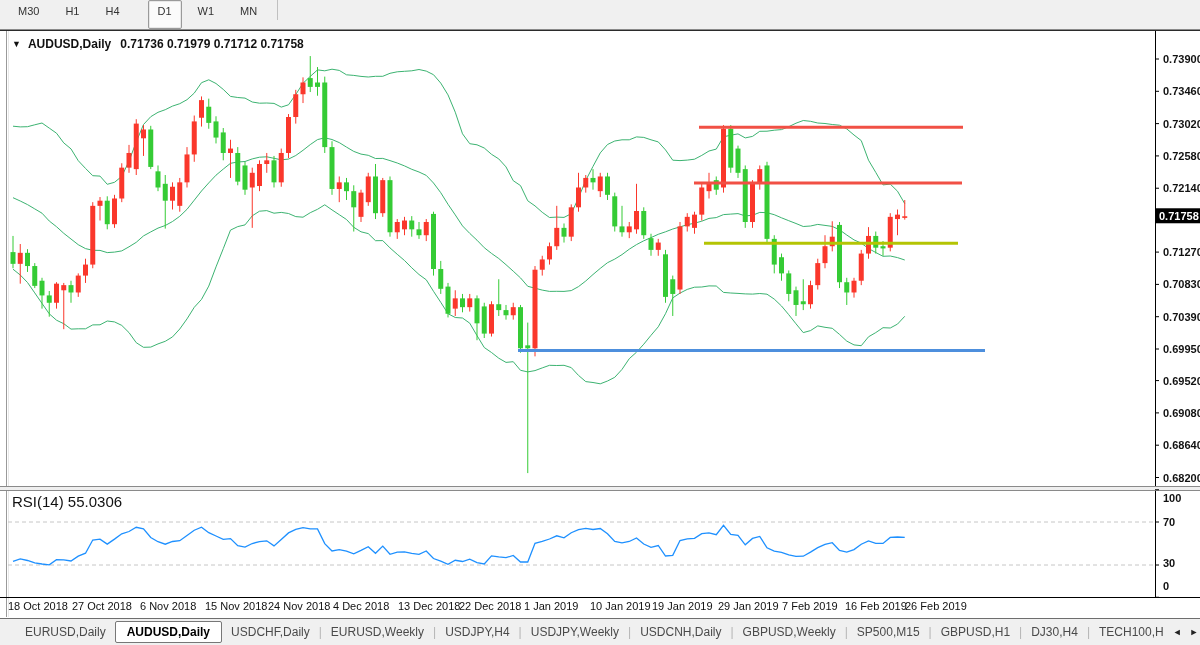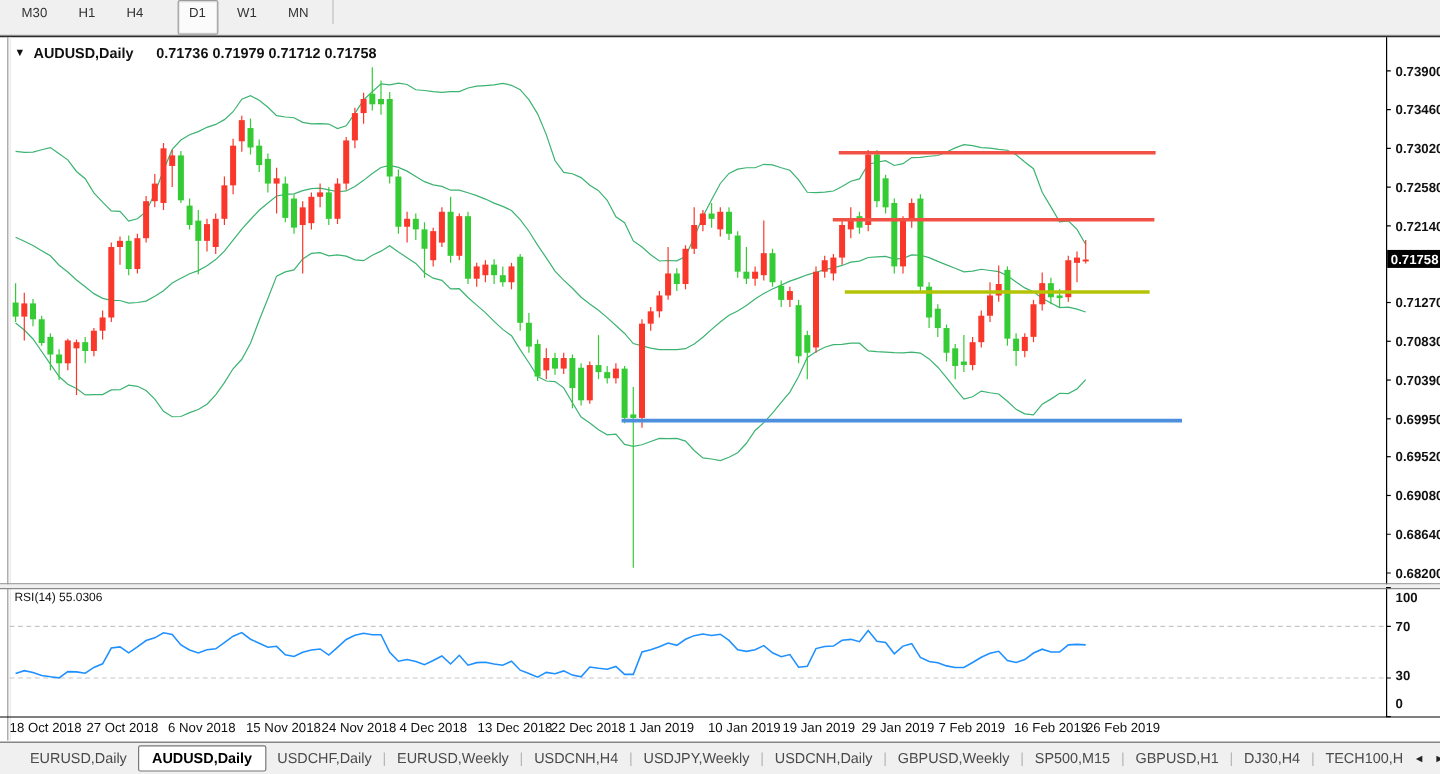--- a/index.html
+++ b/index.html
@@ -11,23 +11,23 @@
            border-bottom:1px solid #8a8a8a;display:flex;padding-left:8px;}
   .tf-btn{font-size:11px;color:#333;padding:4px 9px;margin-right:6px;border:1px solid transparent;
           border-radius:2px;cursor:default;line-height:12px;}
   .tf-btn.active{background:#fbfbfb;border:1px solid #9a9a9a;box-shadow:inset 0 0 0 1px #e8e8e8;margin-left:12px;}
   .tf-sep{width:1px;height:20px;background:#c0c0c0;margin:0 4px;}
   
   #chart-wrap{position:absolute;left:0;top:30px;width:1200px;height:588px;background:#fff;}
   #chart-svg{position:absolute;left:0;top:0;}
   #chart-title{position:absolute;left:12px;top:7px;font-size:12px;font-weight:700;color:#111;
                display:flex;align-items:center;gap:7px;}
-  #chart-title .num{margin-left:12px;}
+  #chart-title .num{margin-left:2px;}
   #dd-icon{font-size:9px;color:#111;}
-  #rsi-label{position:absolute;left:12px;top:463px;font-size:10px;color:#111;}
+  #rsi-label{position:absolute;left:12px;top:463px;font-size:15px;color:#111;}
   
   #tabbar{position:absolute;left:0;top:618px;width:1200px;height:27px;background:#f0f0f0;
           border-top:1px solid #6e6e6e;display:flex;align-items:center;padding-left:16px;}
   .tab{font-size:12px;color:#4a4a4a;padding:3px 9px;white-space:nowrap;cursor:default;}
   .tab.active{background:#ffffff;color:#000;font-weight:700;border:1px solid #777;
               border-radius:2px;padding:3px 11px;}
   .tab-sep{color:#b5b5b5;font-size:12px;}
   #tab-scroll{margin-left:auto;display:flex;gap:8px;padding-right:6px;color:#222;font-size:9px;}
   #tab-scroll span{cursor:default;}
 </style>
@@ -381,21 +381,21 @@
   </div>
 
   <div id="tabbar">
     <span id="tabs-holder" style="display:flex;align-items:center;">
         <span class="tab">EURUSD,Daily</span>
         <span class="tab active">AUDUSD,Daily</span>
         <span class="tab">USDCHF,Daily</span>
         <span class="tab-sep">|</span>
         <span class="tab">EURUSD,Weekly</span>
         <span class="tab-sep">|</span>
-        <span class="tab">USDCNH,H4</span>
+        <span class="tab">USDJPY,H4</span>
         <span class="tab-sep">|</span>
         <span class="tab">USDJPY,Weekly</span>
         <span class="tab-sep">|</span>
         <span class="tab">USDCNH,Daily</span>
         <span class="tab-sep">|</span>
         <span class="tab">GBPUSD,Weekly</span>
         <span class="tab-sep">|</span>
         <span class="tab">SP500,M15</span>
         <span class="tab-sep">|</span>
         <span class="tab">GBPUSD,H1</span>

